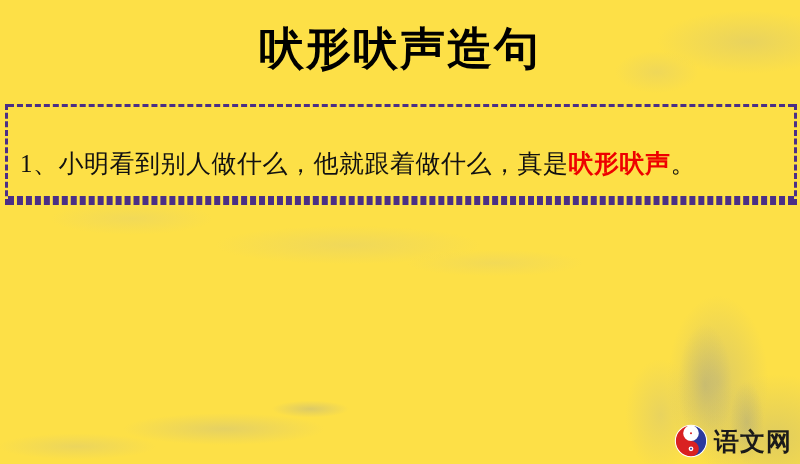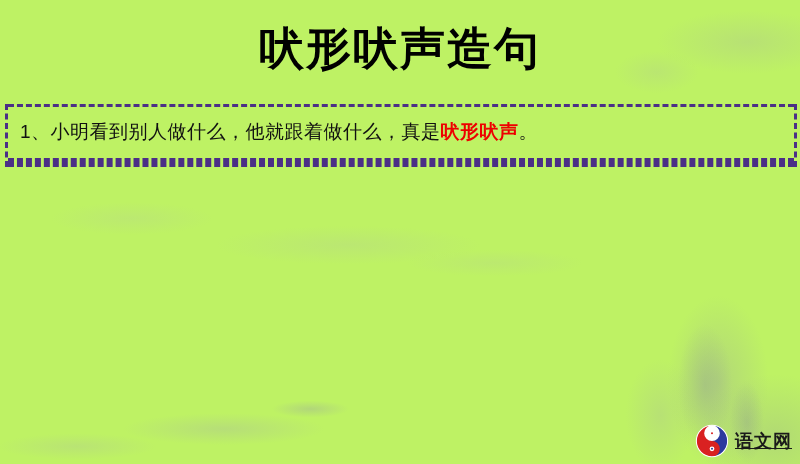--- a/index.html
+++ b/index.html
@@ -7,21 +7,21 @@
     padding: 0;
     background: #ffffff;
   }
   body {
     font-family: "DejaVu Serif", "Liberation Serif", serif;
   }
   .page {
     position: relative;
     width: 800px;
     height: 464px;
-    background: #bef264;
+    background: #fde047;
     overflow: hidden;
   }
 
   
   .wm {
     position: absolute;
     pointer-events: none;
     z-index: 0;
   }
   .wm-mountain-right {
@@ -116,26 +116,27 @@
   }
   .rule {
     height: 0;
     border-top: 3px dashed #4B2F86;
   }
   .row {
     padding: 10px 12px 12px 12px;
     box-sizing: border-box;
   }
   .sentence {
-    font-family: Liberation Sans, sans-serif;
-    font-size: 19px;
+    font-family: Liberation Serif, serif;
+    font-size: 25px;
     line-height: 1.55;
     color: #111111;
     letter-spacing: 0.5px;
     word-break: break-all;
+    margin-top: 28px;
   }
   .hl {
     color: #EE0000;
     font-weight: bold;
   }
 
   
   .logo {
     position: absolute;
     right: 8px;
@@ -146,25 +147,24 @@
     z-index: 5;
   }
   .logo-mark {
     width: 34px;
     height: 34px;
     flex: 0 0 34px;
   }
   .logo-text {
     font-family: "DejaVu Serif", "Liberation Serif", serif;
     font-weight: bold;
-    font-size: 18px;
+    font-size: 25px;
     line-height: 1;
     color: #1a1a1a;
     letter-spacing: 1px;
-    text-decoration: underline;
   }
 </style>
 </head>
 <body>
 
 <div class="page">
 
   <div class="wm wm-top-right"></div>
   <div class="wm wm-left-haze"></div>
   <div class="wm wm-mid-haze"></div>

